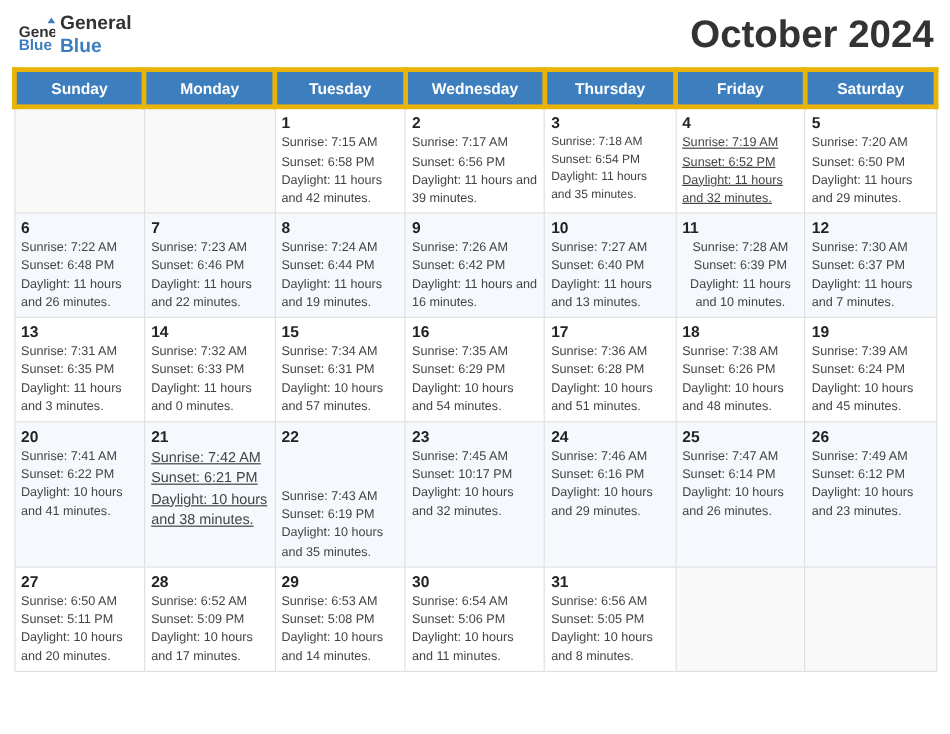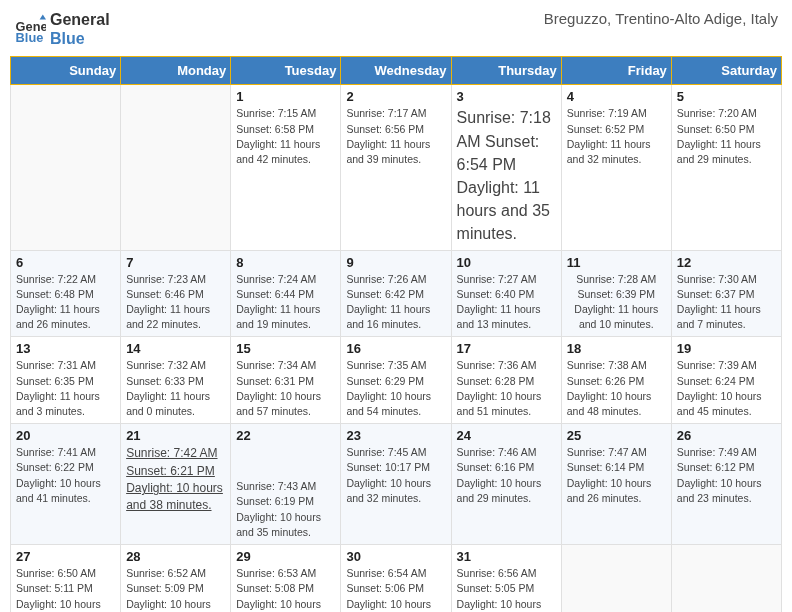--- a/index.html
+++ b/index.html
@@ -41,25 +41,25 @@
     table {
       width: 100%;
       border-collapse: collapse;
       font-size: 11px;
     }
     thead tr {
       background-color: #3d7ebf;
       color: #fff;
     }
     thead th {
-      padding: 6px 4px;
-      text-align: right;
+      padding: 6px 20px;
+      text-align: center;
       font-size: 13px;
       font-weight: bold;
-      border: 1px solid #eab308;
+      border: 4px solid #eab308;
     }
     tbody tr {
       border-bottom: 1px solid #ddd;
     }
     tbody tr:nth-child(even) {
       background-color: #f5f8fc;
     }
     tbody tr:nth-child(odd) {
       background-color: #fff;
     }
@@ -92,21 +92,21 @@
       <text x="2" y="22" font-size="16" font-weight="bold" fill="#333" font-family="Arial">General</text>
       <text x="2" y="36" font-size="16" font-weight="bold" fill="#3d7ebf" font-family="Arial">Blue</text>
       <polygon points="32,8 40,8 36,2" fill="#3d7ebf"></polygon>
     </svg>
     <div style="line-height:1.2;">
       <div style="font-size:16px;font-weight:bold;color:#333;">General</div>
       <div style="font-size:16px;font-weight:bold;color:#3d7ebf;">Blue</div>
     </div>
   </div>
   <div class="title-block">
-    <div class="location">Breguzzo, Trentino-Alto Adige, Italy</div>
+    <div class="month-year">October 2024</div>
   </div>
 </div>
 
 <table>
   <thead>
     <tr>
     <th>Sunday</th>
         <th>Monday</th>
         <th>Tuesday</th>
         <th>Wednesday</th>
@@ -126,27 +126,27 @@
 Daylight: 11 hours and 42 minutes.</div>
         </td>
         <td>
           <span class="day-num">2</span>
           <div class="cell-info" style="font-size: 10.5px; line-height: 1.45;">Sunrise: 7:17 AM
 Sunset: 6:56 PM
 Daylight: 11 hours and 39 minutes.</div>
         </td>
         <td>
           <span class="day-num">3</span>
-          <div class="cell-info" style="font-size: 16px; line-height: 1.45;">Sunrise: 7:18 AM
+          <div class="cell-info" style="font-size: 10px; line-height: 1.45;">Sunrise: 7:18 AM
 Sunset: 6:54 PM
 Daylight: 11 hours and 35 minutes.</div>
         </td>
         <td>
           <span class="day-num">4</span>
-          <div class="cell-info" style="font-size: 10.5px; line-height: 1.45;">Sunrise: 7:19 AM
+          <div class="cell-info" style="font-size: 10.5px; line-height: 1.45; text-decoration: underline;">Sunrise: 7:19 AM
 Sunset: 6:52 PM
 Daylight: 11 hours and 32 minutes.</div>
         </td>
         <td>
           <span class="day-num">5</span>
           <div class="cell-info" style="font-size: 10.5px; line-height: 1.45;">Sunrise: 7:20 AM
 Sunset: 6:50 PM
 Daylight: 11 hours and 29 minutes.</div>
         </td>
       </tr>

